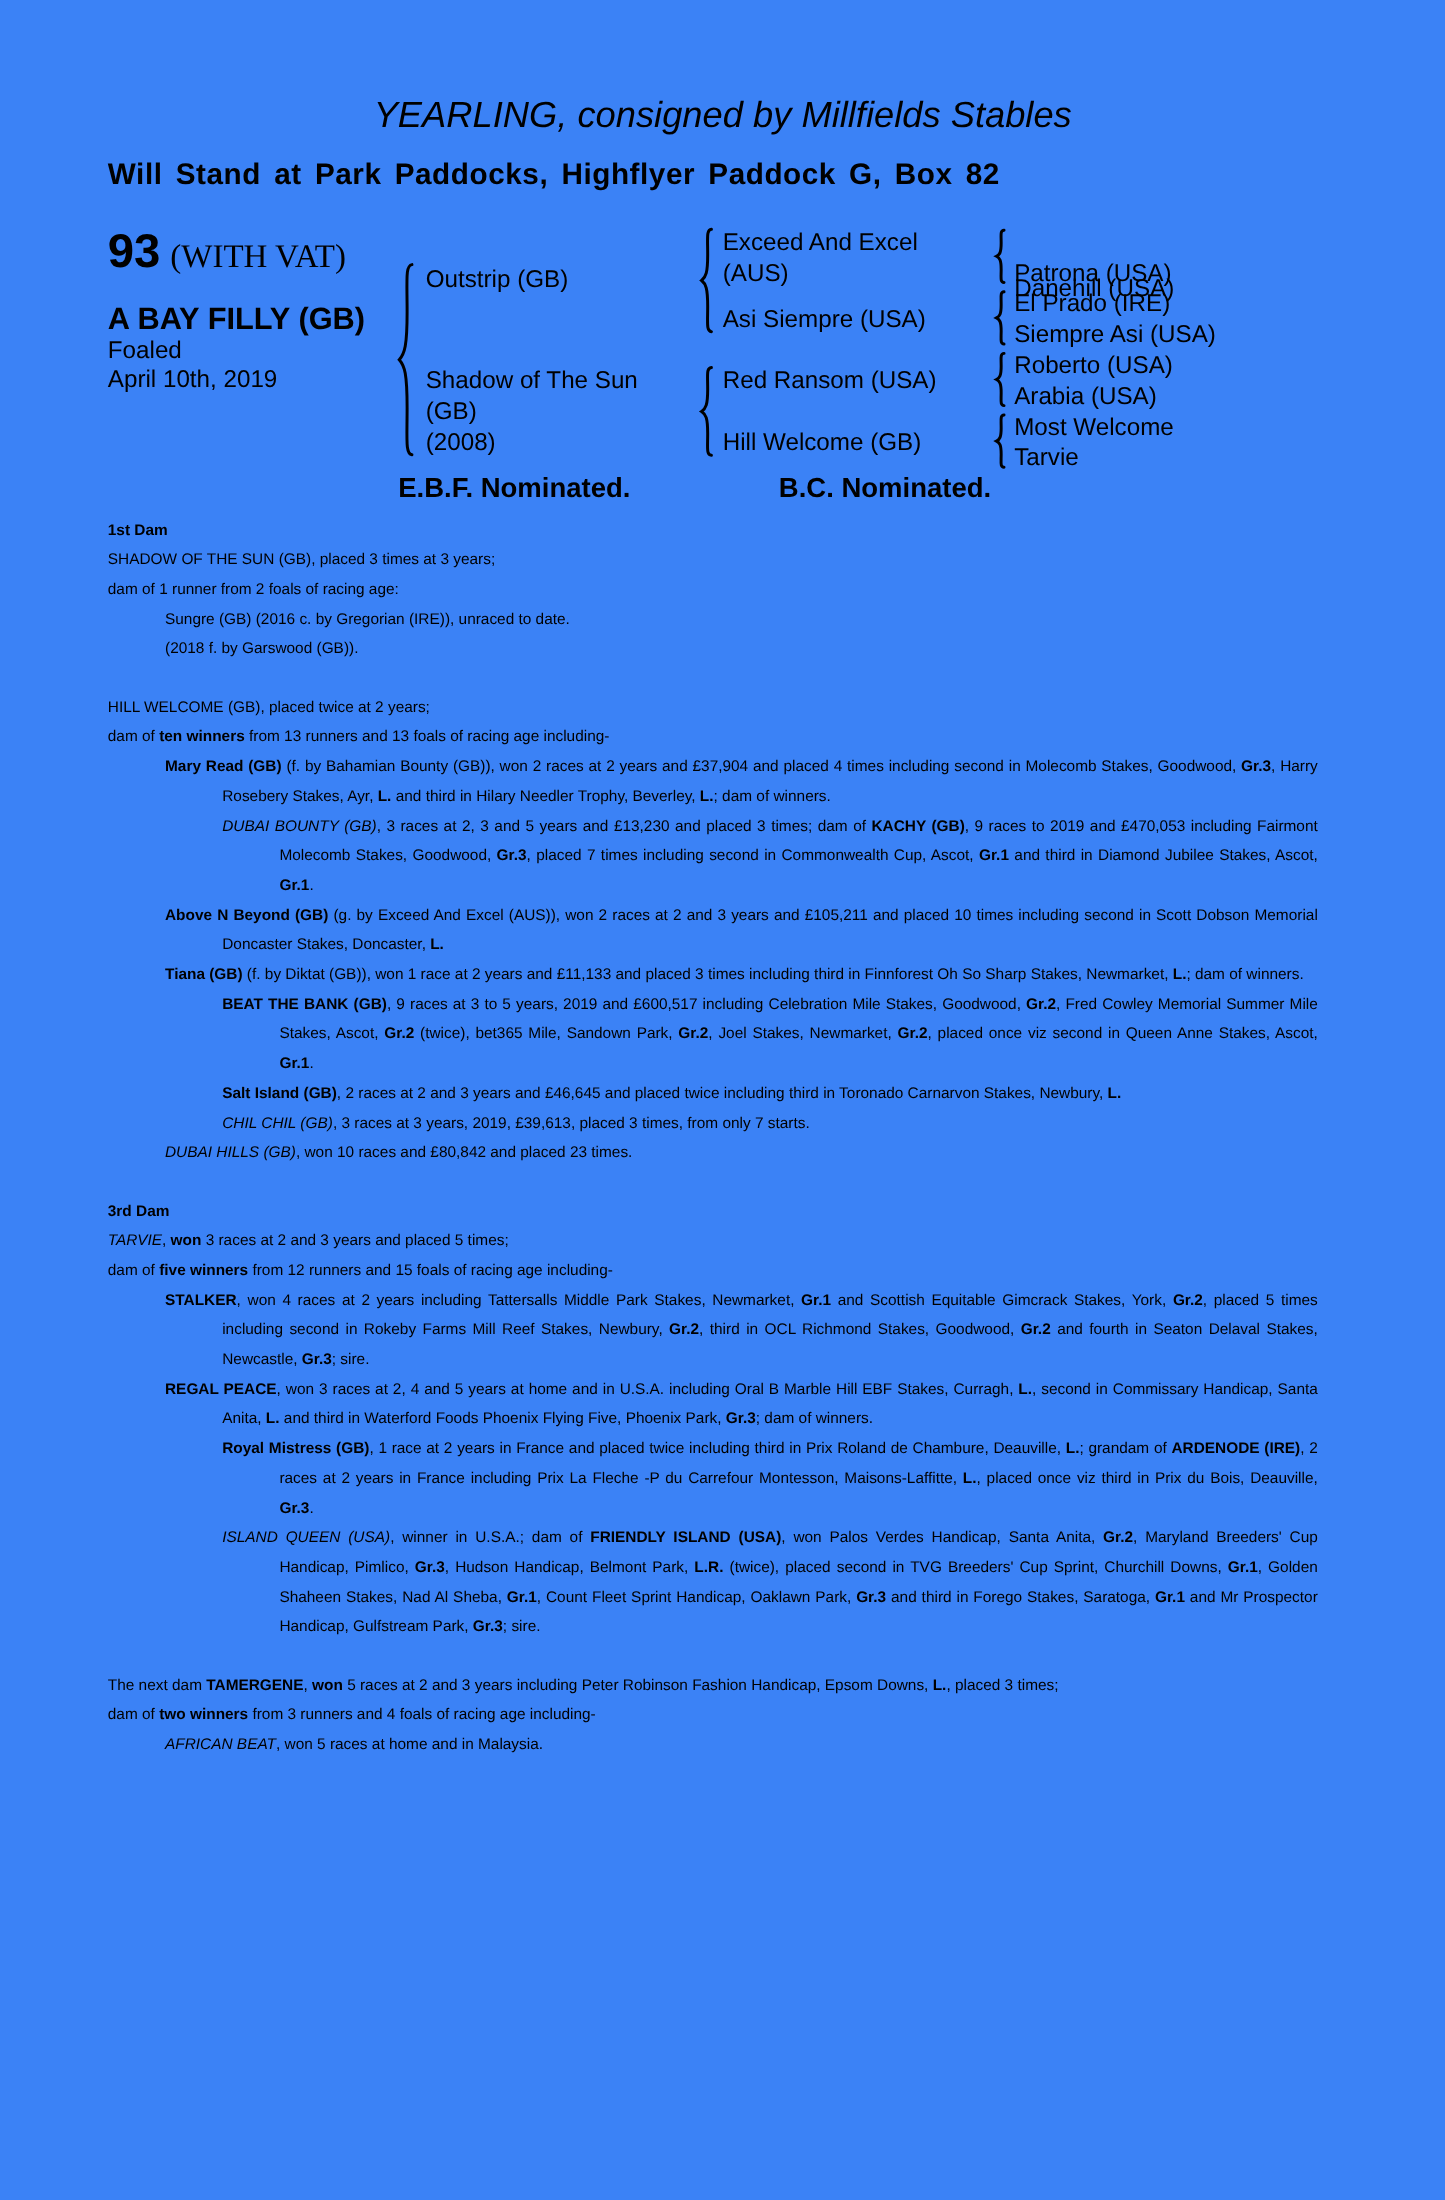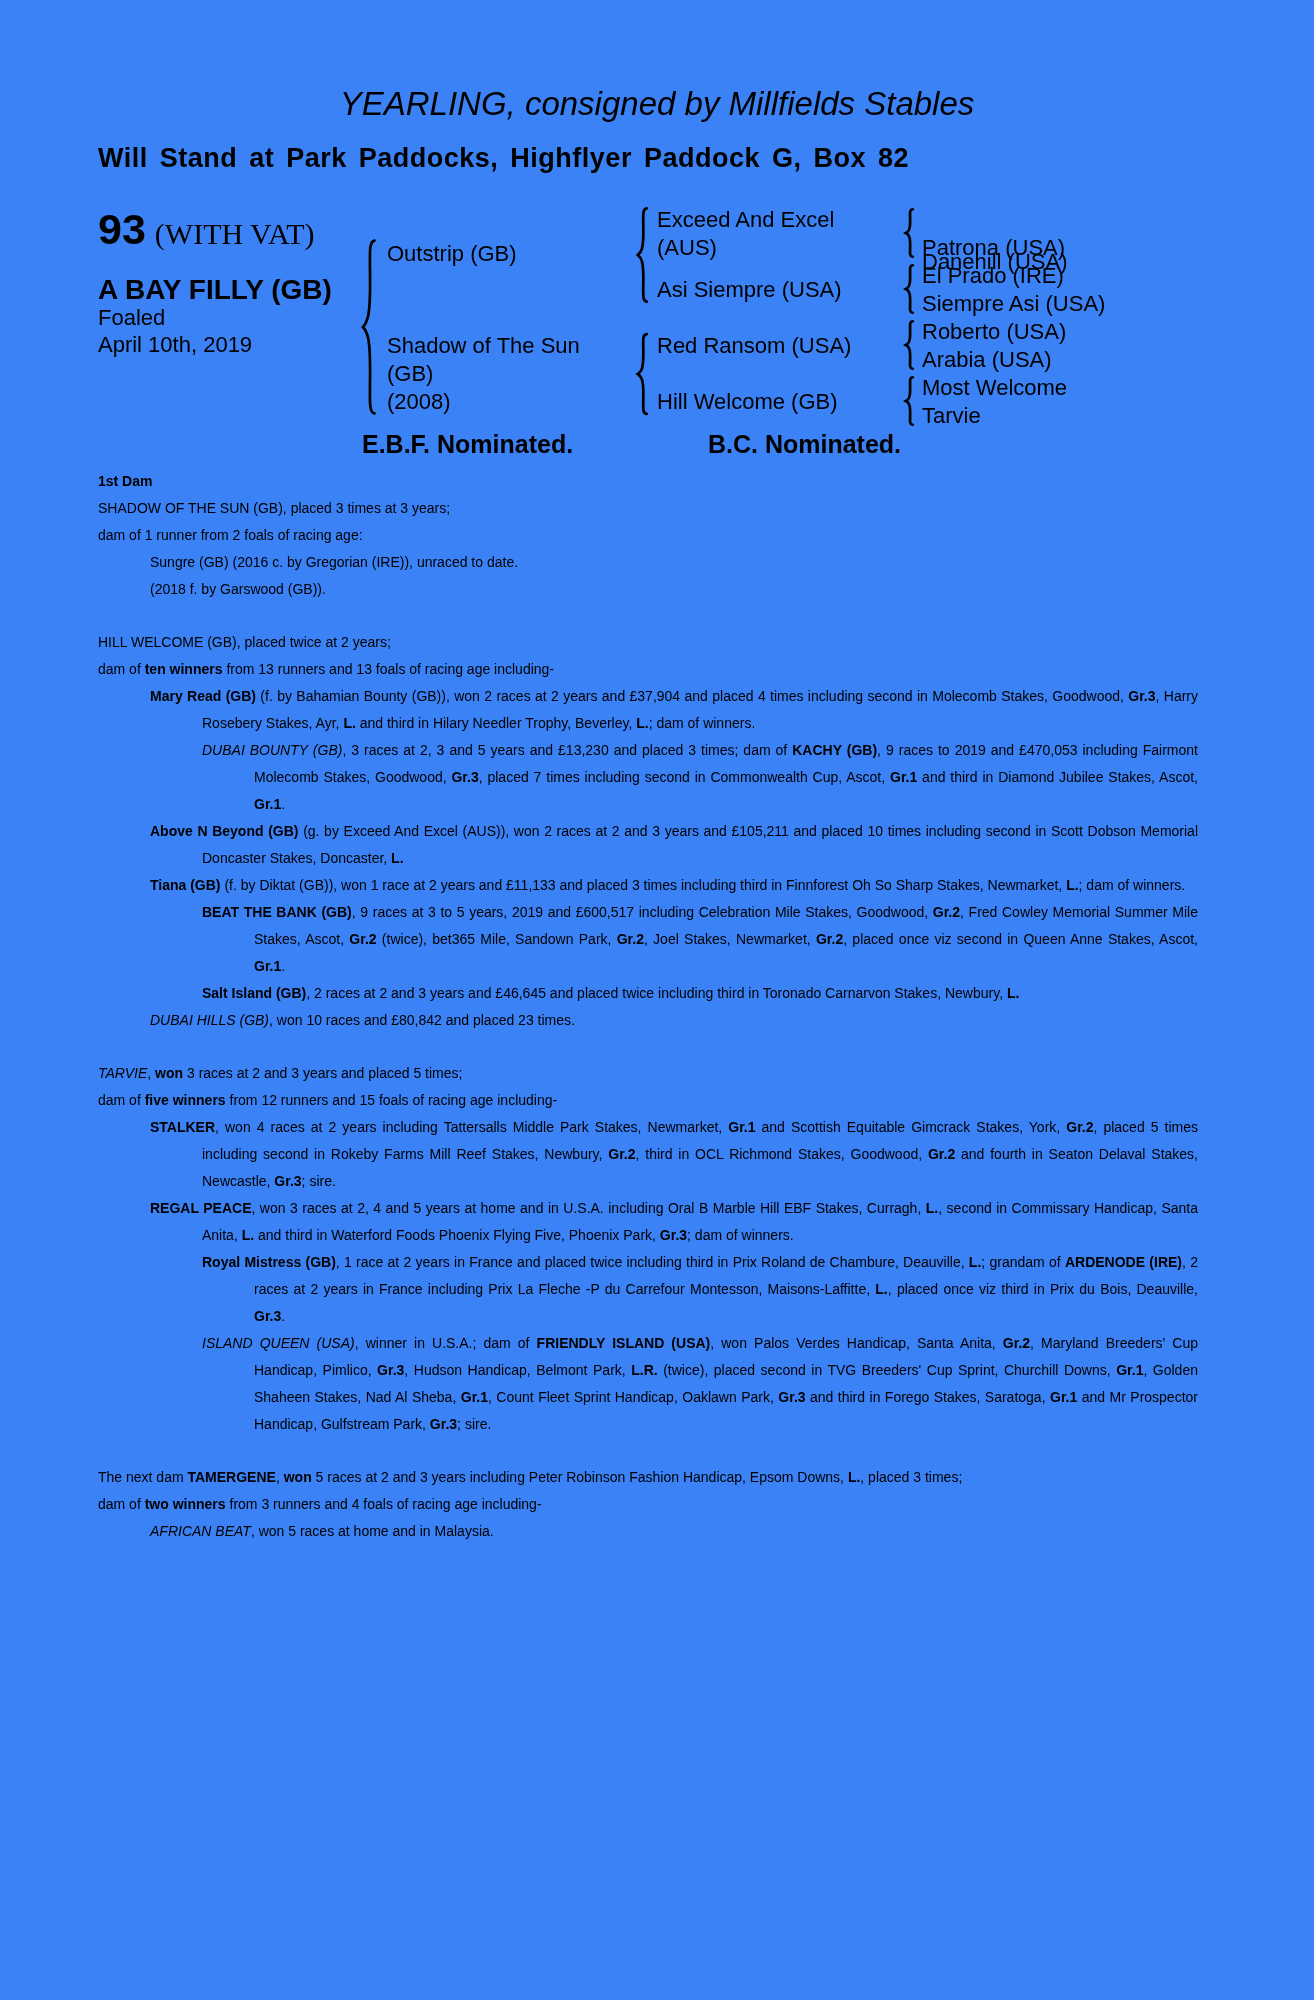--- a/index.html
+++ b/index.html
@@ -135,23 +135,25 @@
       </div>
       <div class="section">
         <p class="para i0"><span>HILL WELCOME (GB), placed twice at 2 years;</span></p>
         <p class="para i0"><span>dam of </span><span class="b">ten winners</span><span> from 13 runners and 13 foals of racing age including-</span></p>
         <p class="para i1"><span class="b">Mary Read (GB)</span><span> (f. by Bahamian Bounty (GB)), won 2 races at 2 years and £37,904 and placed 4 times including second in Molecomb Stakes, Goodwood, </span><span class="b">Gr.3</span><span>, Harry Rosebery Stakes, Ayr, </span><span class="b">L.</span><span> and third in Hilary Needler Trophy, Beverley, </span><span class="b">L.</span><span>; dam of winners.</span></p>
         <p class="para i2"><span class="i">DUBAI BOUNTY (GB)</span><span>, 3 races at 2, 3 and 5 years and £13,230 and placed 3 times; dam of </span><span class="b">KACHY (GB)</span><span>, 9 races to 2019 and £470,053 including Fairmont Molecomb Stakes, Goodwood, </span><span class="b">Gr.3</span><span>, placed 7 times including second in Commonwealth Cup, Ascot, </span><span class="b">Gr.1</span><span> and third in Diamond Jubilee Stakes, Ascot, </span><span class="b">Gr.1</span><span>.</span></p>
         <p class="para i1"><span class="b">Above N Beyond (GB)</span><span> (g. by Exceed And Excel (AUS)), won 2 races at 2 and 3 years and £105,211 and placed 10 times including second in Scott Dobson Memorial Doncaster Stakes, Doncaster, </span><span class="b">L.</span></p>
         <p class="para i1"><span class="b">Tiana (GB)</span><span> (f. by Diktat (GB)), won 1 race at 2 years and £11,133 and placed 3 times including third in Finnforest Oh So Sharp Stakes, Newmarket, </span><span class="b">L.</span><span>; dam of winners.</span></p>
         <p class="para i2"><span class="b">BEAT THE BANK (GB)</span><span>, 9 races at 3 to 5 years, 2019 and £600,517 including Celebration Mile Stakes, Goodwood, </span><span class="b">Gr.2</span><span>, Fred Cowley Memorial Summer Mile Stakes, Ascot, </span><span class="b">Gr.2</span><span> (twice), bet365 Mile, Sandown Park, </span><span class="b">Gr.2</span><span>, Joel Stakes, Newmarket, </span><span class="b">Gr.2</span><span>, placed once viz second in Queen Anne Stakes, Ascot, </span><span class="b">Gr.1</span><span>.</span></p>
         <p class="para i2"><span class="b">Salt Island (GB)</span><span>, 2 races at 2 and 3 years and £46,645 and placed twice including third in Toronado Carnarvon Stakes, Newbury, </span><span class="b">L.</span></p>
+        <p class="para i2"><span class="i">CHIL CHIL (GB)</span><span>, 3 races at 3 years, 2019, £39,613, placed 3 times, from only 7 starts.</span></p>
         <p class="para i1"><span class="i">DUBAI HILLS (GB)</span><span>, won 10 races and £80,842 and placed 23 times.</span></p>
       </div>
       <div class="section">
+        <div class="sec-heading">3rd Dam</div>
         <p class="para i0"><span class="i">TARVIE</span><span>, </span><span class="b">won</span><span> 3 races at 2 and 3 years and placed 5 times;</span></p>
         <p class="para i0"><span>dam of </span><span class="b">five winners</span><span> from 12 runners and 15 foals of racing age including-</span></p>
         <p class="para i1"><span class="b">STALKER</span><span>, won 4 races at 2 years including Tattersalls Middle Park Stakes, Newmarket, </span><span class="b">Gr.1</span><span> and Scottish Equitable Gimcrack Stakes, York, </span><span class="b">Gr.2</span><span>, placed 5 times including second in Rokeby Farms Mill Reef Stakes, Newbury, </span><span class="b">Gr.2</span><span>, third in OCL Richmond Stakes, Goodwood, </span><span class="b">Gr.2</span><span> and fourth in Seaton Delaval Stakes, Newcastle, </span><span class="b">Gr.3</span><span>; sire.</span></p>
         <p class="para i1"><span class="b">REGAL PEACE</span><span>, won 3 races at 2, 4 and 5 years at home and in U.S.A. including Oral B Marble Hill EBF Stakes, Curragh, </span><span class="b">L.</span><span>, second in Commissary Handicap, Santa Anita, </span><span class="b">L.</span><span> and third in Waterford Foods Phoenix Flying Five, Phoenix Park, </span><span class="b">Gr.3</span><span>; dam of winners.</span></p>
         <p class="para i2"><span class="b">Royal Mistress (GB)</span><span>, 1 race at 2 years in France and placed twice including third in Prix Roland de Chambure, Deauville, </span><span class="b">L.</span><span>; grandam of </span><span class="b">ARDENODE (IRE)</span><span>, 2 races at 2 years in France including Prix La Fleche -P du Carrefour Montesson, Maisons-Laffitte, </span><span class="b">L.</span><span>, placed once viz third in Prix du Bois, Deauville, </span><span class="b">Gr.3</span><span>.</span></p>
         <p class="para i2"><span class="i">ISLAND QUEEN (USA)</span><span>, winner in U.S.A.; dam of </span><span class="b">FRIENDLY ISLAND (USA)</span><span>, won Palos Verdes Handicap, Santa Anita, </span><span class="b">Gr.2</span><span>, Maryland Breeders' Cup Handicap, Pimlico, </span><span class="b">Gr.3</span><span>, Hudson Handicap, Belmont Park, </span><span class="b">L.R.</span><span> (twice), placed second in TVG Breeders' Cup Sprint, Churchill Downs, </span><span class="b">Gr.1</span><span>, Golden Shaheen Stakes, Nad Al Sheba, </span><span class="b">Gr.1</span><span>, Count Fleet Sprint Handicap, Oaklawn Park, </span><span class="b">Gr.3</span><span> and third in Forego Stakes, Saratoga, </span><span class="b">Gr.1</span><span> and Mr Prospector Handicap, Gulfstream Park, </span><span class="b">Gr.3</span><span>; sire.</span></p>
       </div>
       <div class="section">
         <p class="para i0"><span>The next dam </span><span class="b">TAMERGENE</span><span>, </span><span class="b">won</span><span> 5 races at 2 and 3 years including Peter Robinson Fashion Handicap, Epsom Downs, </span><span class="b">L.</span><span>, placed 3 times;</span></p>
         <p class="para i0"><span>dam of </span><span class="b">two winners</span><span> from 3 runners and 4 foals of racing age including-</span></p>

